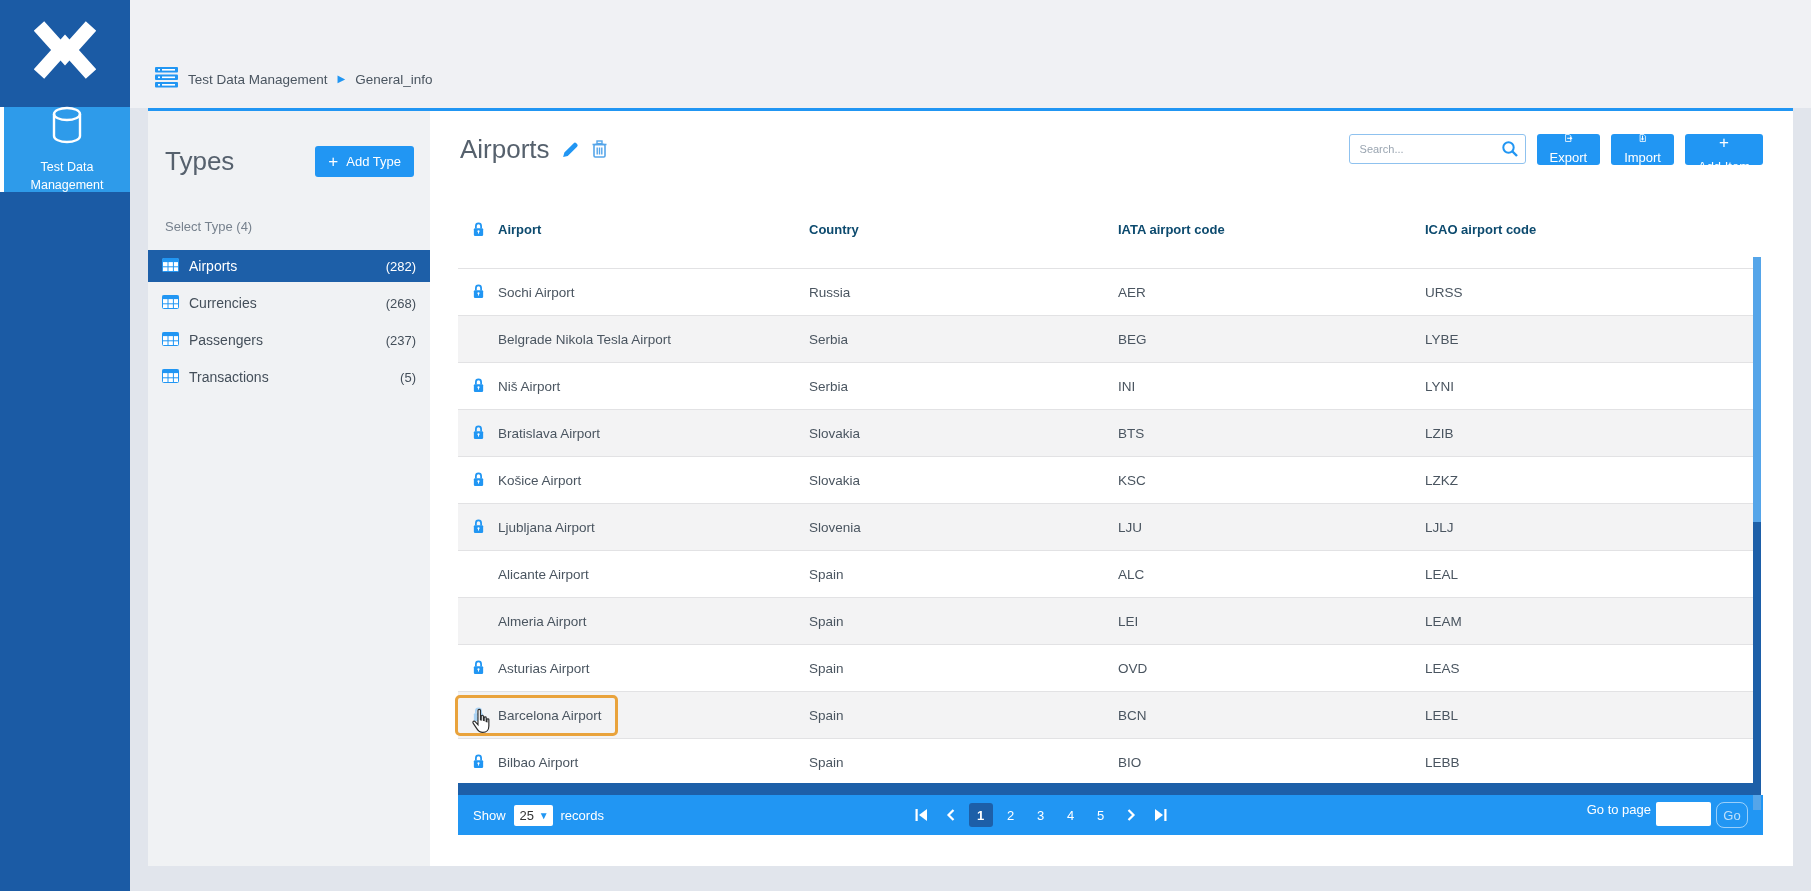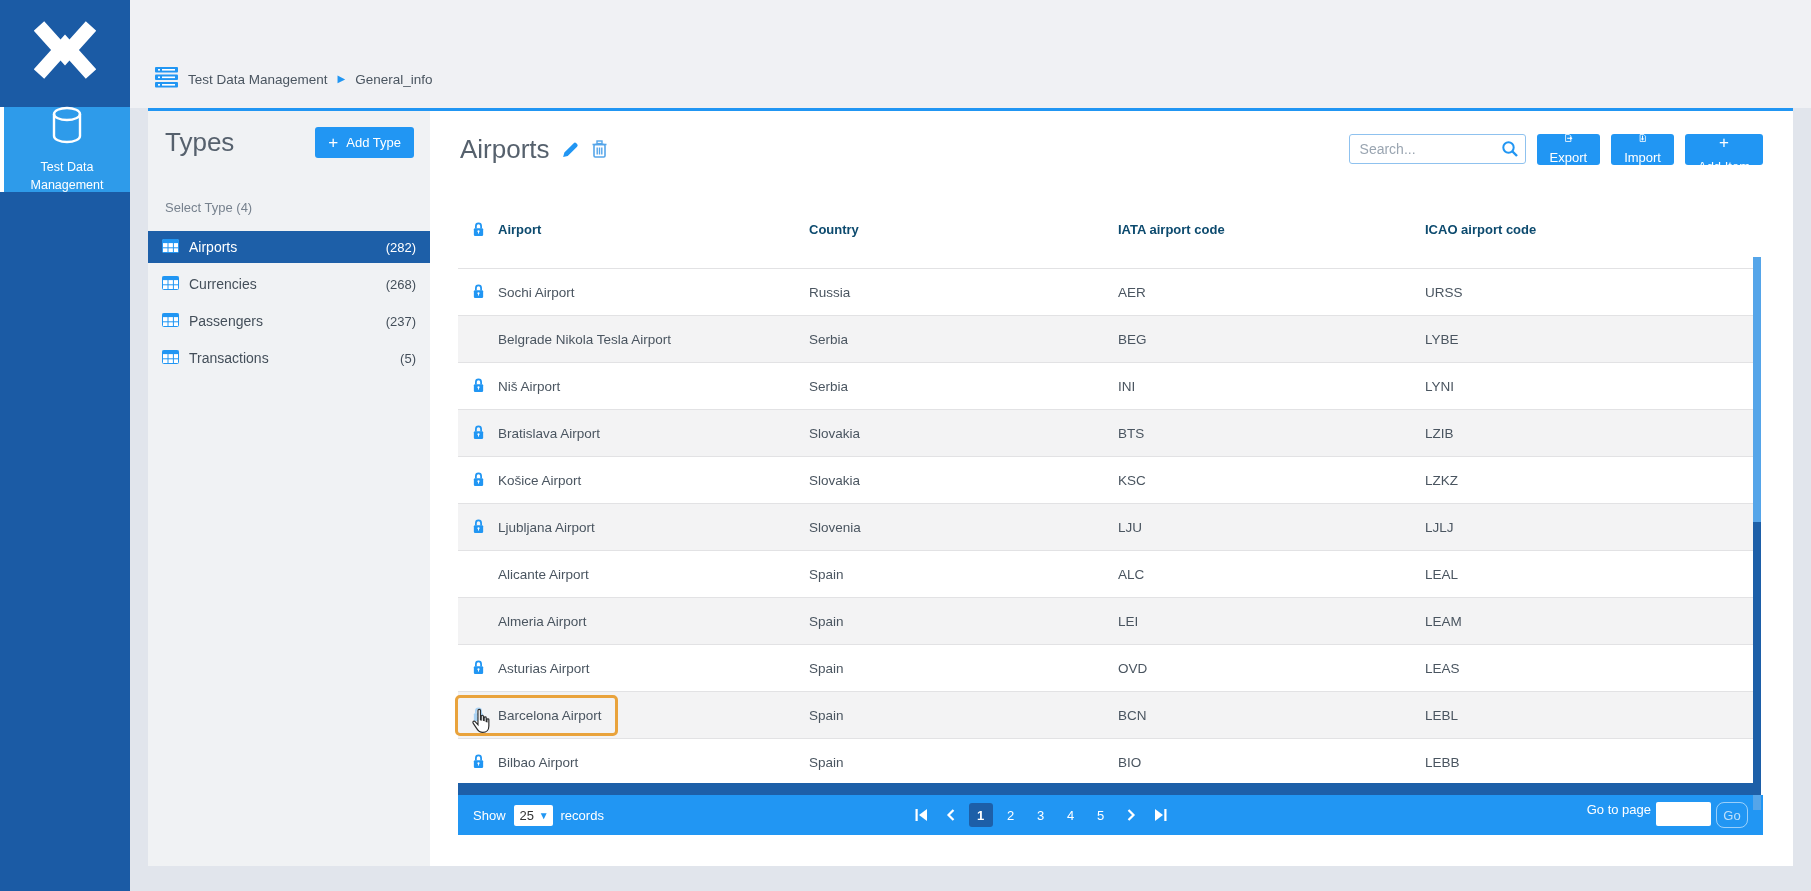--- a/index.html
+++ b/index.html
@@ -21,40 +21,40 @@
   
   .breadcrumb{position:absolute;left:155px;top:64px;height:30px;display:flex;align-items:center;gap:10px;
     font-size:13.5px;color:var(--text);z-index:2;}
   .crumb{cursor:pointer;}
   .crumb-arrow{color:var(--accent);font-size:10px;line-height:1;}
   
   .card{position:absolute;left:148px;top:108px;width:1645px;height:758px;background:#fff;
     border-top:3px solid var(--accent);z-index:2;}
   
   .types-panel{position:absolute;left:0;top:0;width:282px;height:100%;background:var(--panel-bg);}
-  .panel-head{display:flex;align-items:flex-end;justify-content:space-between;padding:16px 16px 0 17px;}
+  .panel-head{display:flex;align-items:flex-end;justify-content:space-between;padding:16px 16px 0 17px;margin-top:19px;}
   .types-title{font-size:26px;font-weight:300;color:var(--title);}
   .btn{background:var(--accent);color:#fff;border:none;border-radius:3px;height:31px;
     display:inline-flex;align-items:center;gap:8px;padding:0 13px;font-size:13px;font-family:inherit;cursor:pointer;}
   .btn .plus{font-size:17px;font-weight:400;line-height:1;}
   .select-label{margin:42px 17px 16px;font-size:13px;color:#77828E;}
   .type-list{list-style:none;}
   .type-item{height:32px;margin-bottom:5px;display:flex;align-items:center;gap:10px;padding:0 14px 0 14px;
     font-size:14px;color:#444F5A;cursor:pointer;}
   .type-item.active{background:var(--dark-blue);color:#fff;}
   .type-count{margin-left:auto;font-size:13px;}
   
   .main{position:absolute;left:282px;top:0;right:0;bottom:0;background:#fff;}
   .main-head{position:absolute;top:21px;left:30px;right:30px;height:34px;display:flex;align-items:center;}
   .main-title{font-size:26px;font-weight:300;color:var(--title);}
   .title-icons{display:flex;align-items:center;gap:12px;margin-left:12px;}
   .icon-btn{background:none;border:none;cursor:pointer;display:flex;align-items:center;padding:0;}
   .search-wrap{margin-left:auto;position:relative;width:177px;height:30px;}
   .search-wrap input{width:100%;height:100%;border:1px solid #8FC2EF;border-radius:3px;padding:0 30px 0 10px;
-    font-size:14px;font-family:inherit;color:var(--text);outline:none;}
+    font-size:11px;font-family:inherit;color:var(--text);outline:none;}
   .search-wrap input::placeholder{color:#9AA5B1;}
   .search-icon{position:absolute;right:7px;top:6px;cursor:pointer;}
   .toolbar-btn{margin-left:11px;flex-direction:column;}
   
   .table{position:absolute;left:28px;right:32px;top:97px;}
   .grid-row{display:grid;grid-template-columns:40px 311px 309px 307px 1fr;align-items:center;}
   .thead{height:42px;font-size:13px;font-weight:bold;color:#0c4a6e;}
   .lock-cell{display:flex;justify-content:center;}
   .tbody{position:relative;}
   .t-row-partial{height:19px;background:#fff;border-bottom:1px solid #E2E2E4;}

